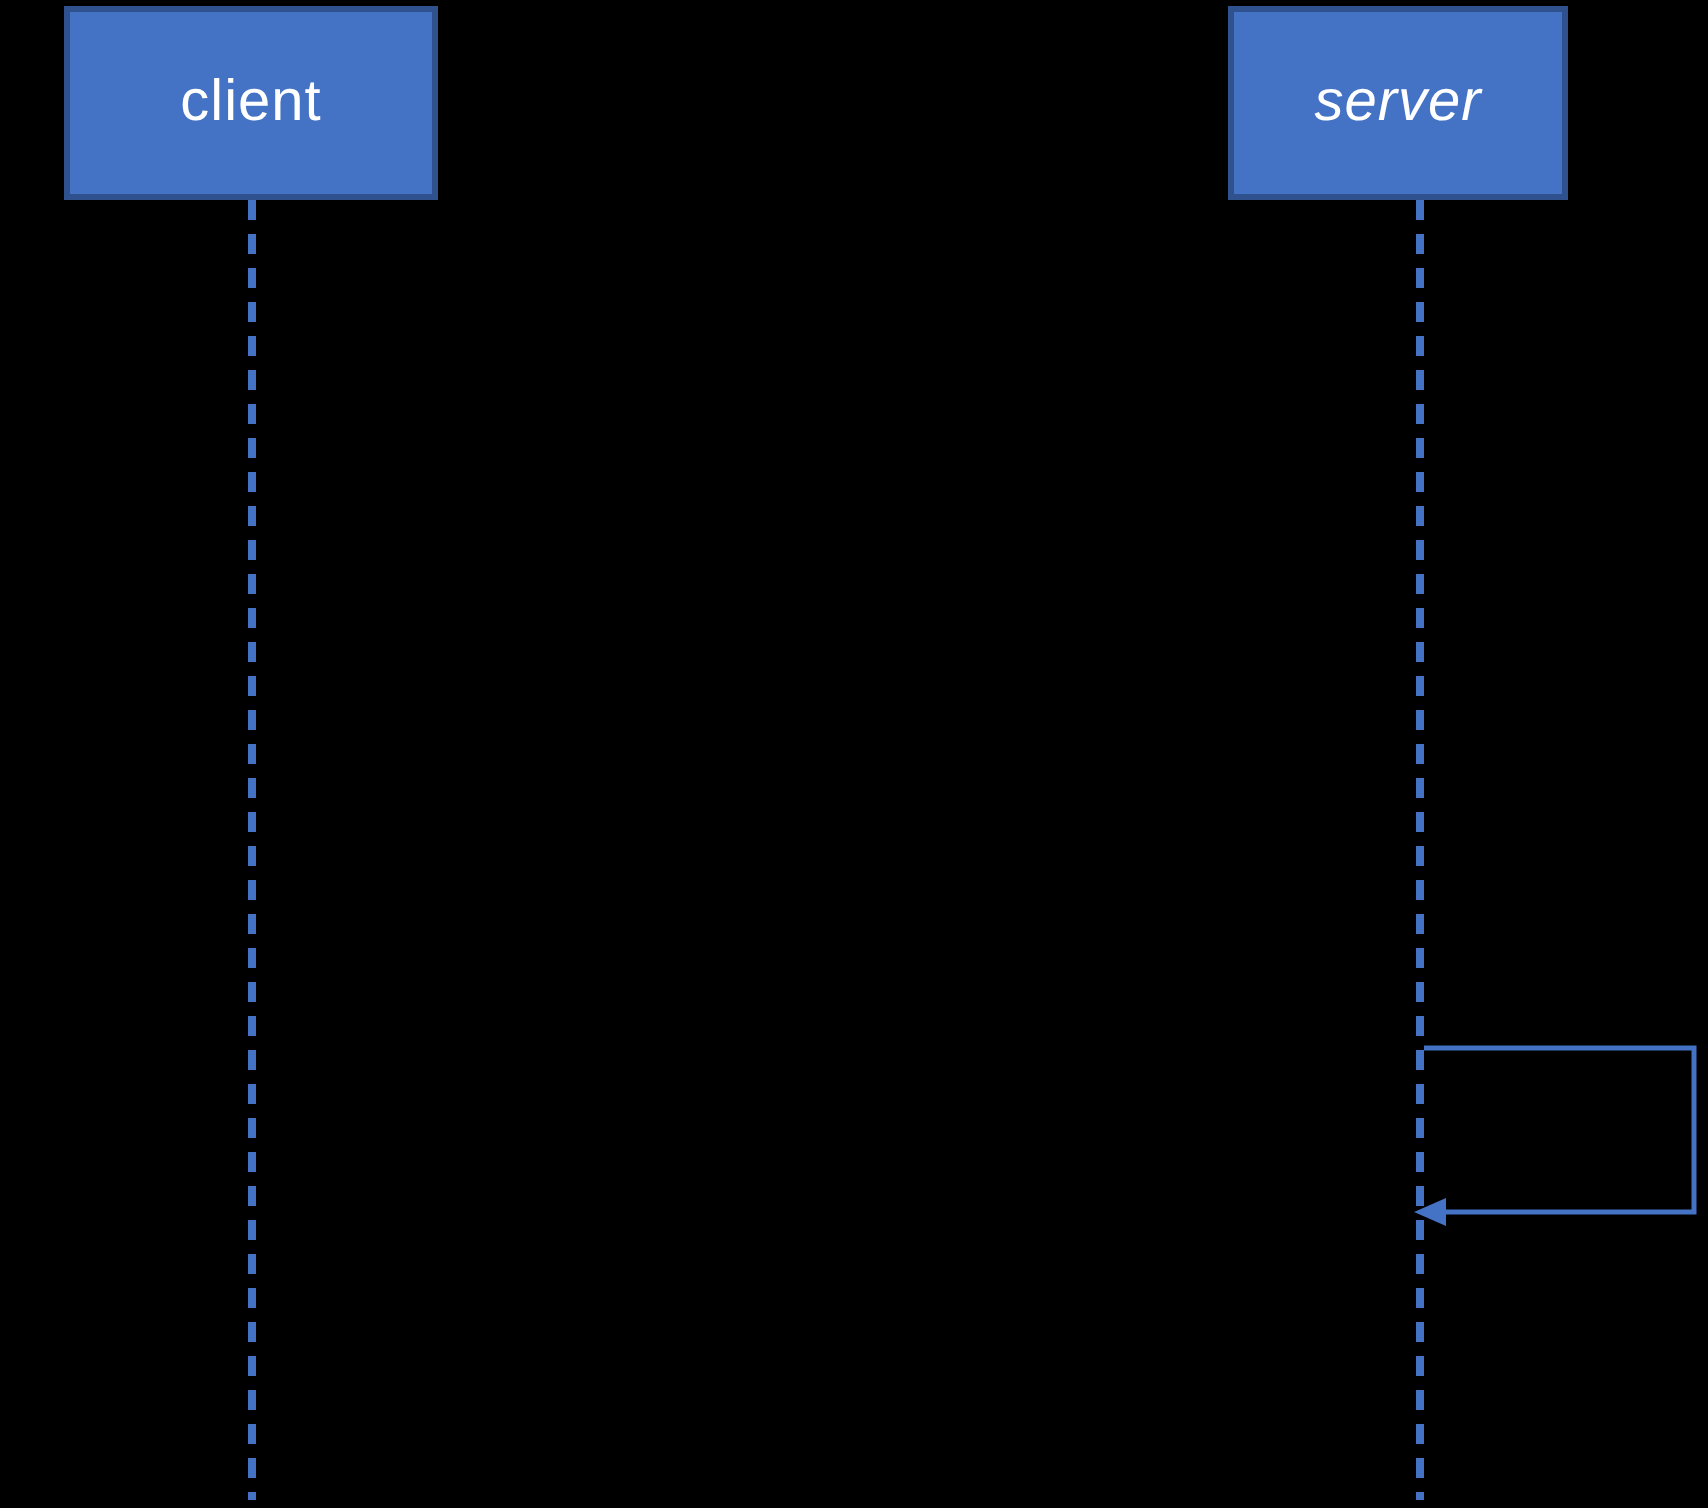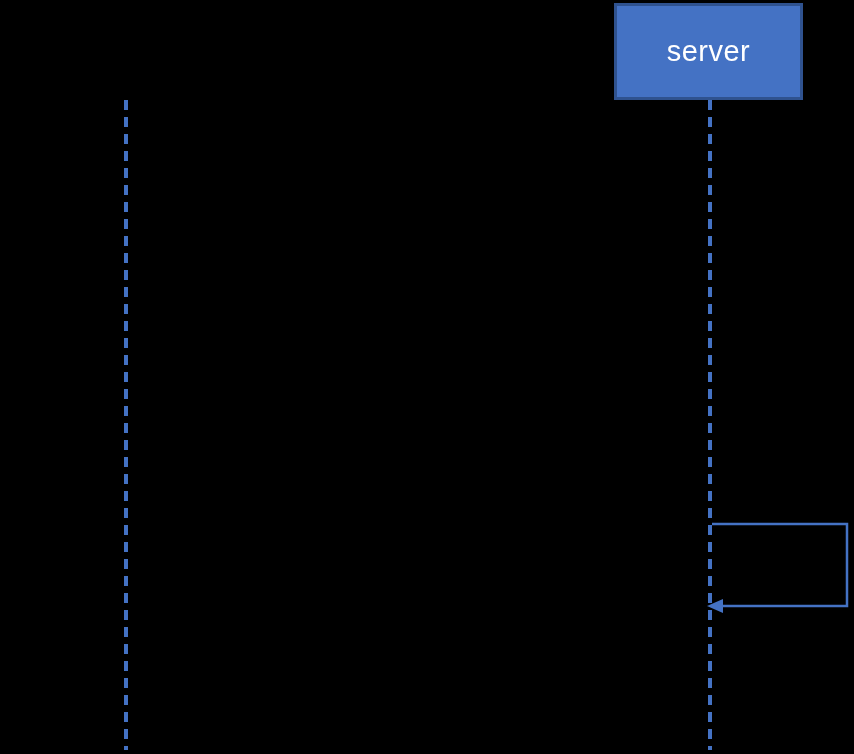--- a/index.html
+++ b/index.html
@@ -20,21 +20,21 @@
     top: 3px;
     height: 97px;
     background: var(--actor-fill, #4472C4);
     border: 3px solid var(--actor-border, #2F528F);
     box-sizing: border-box;
     display: flex;
     align-items: center;
     justify-content: center;
   }
   .actor-client { left: 32px;  width: 187px; }
-  .actor-server { left: 614px; width: 189px; }
+  .actor-server { left: 614px; width: 170px; font-style: italic; }
   .actor-label {
     color: var(--actor-text, #FFFFFF);
     font-size: 29px;
     font-weight: 400;
     letter-spacing: 0.5px;
   }
   .lifeline {
     position: absolute;
     top: 100px;
     width: 4px;
@@ -63,20 +63,23 @@
   .msg-arrowhead {
     fill: var(--message-line, #4472C4);
     stroke: none;
   }
 </style>
 </head>
 <body>
 
 <div class="diagram">
 
+  <div class="actor actor-client">
+    <span class="actor-label">client</span>
+  </div>
 
   <div class="actor actor-server">
     <span class="actor-label">server</span>
   </div>
 
   <div class="lifeline lifeline-client"></div>
   <div class="lifeline lifeline-server"></div>
 
   <svg class="overlay" viewBox="0 0 854 754">
     <path class="msg-path" d="M 712 524 L 847 524 L 847 606 L 722 606"></path>

